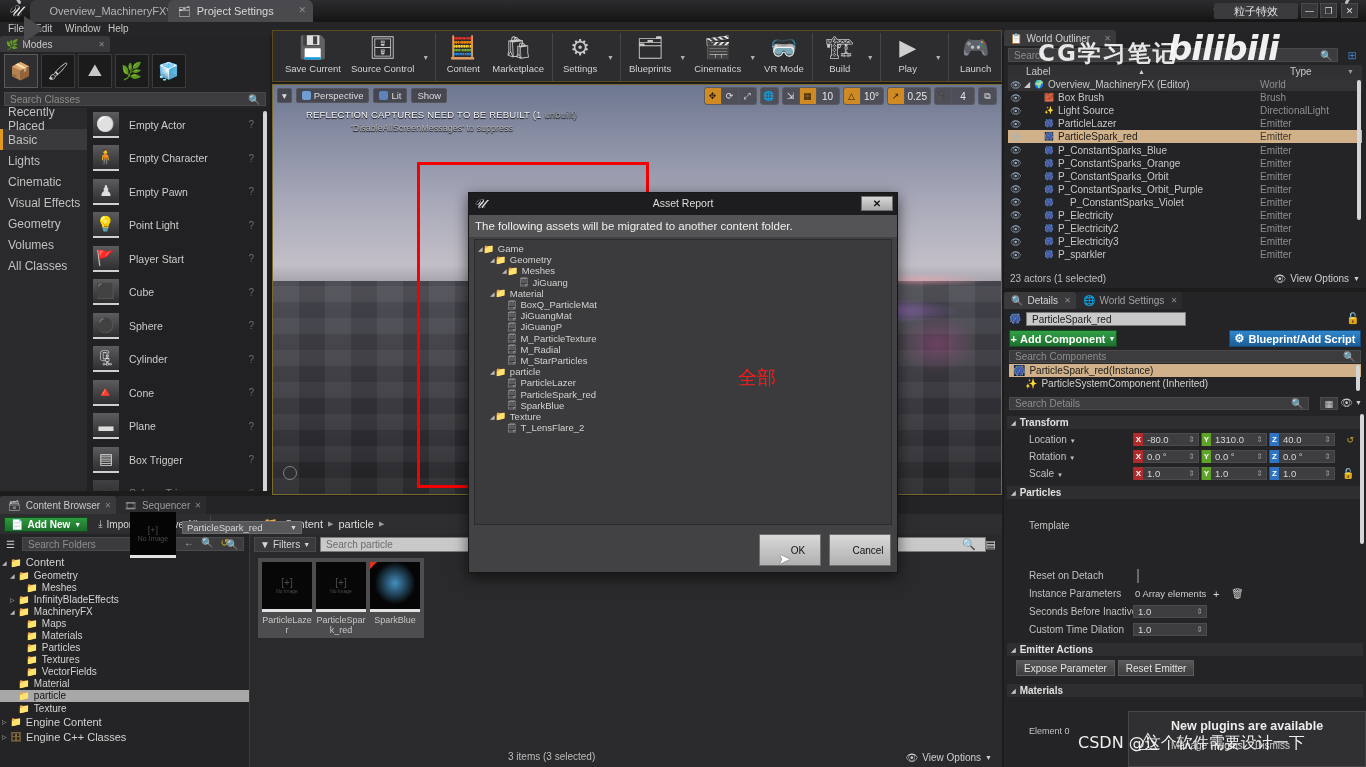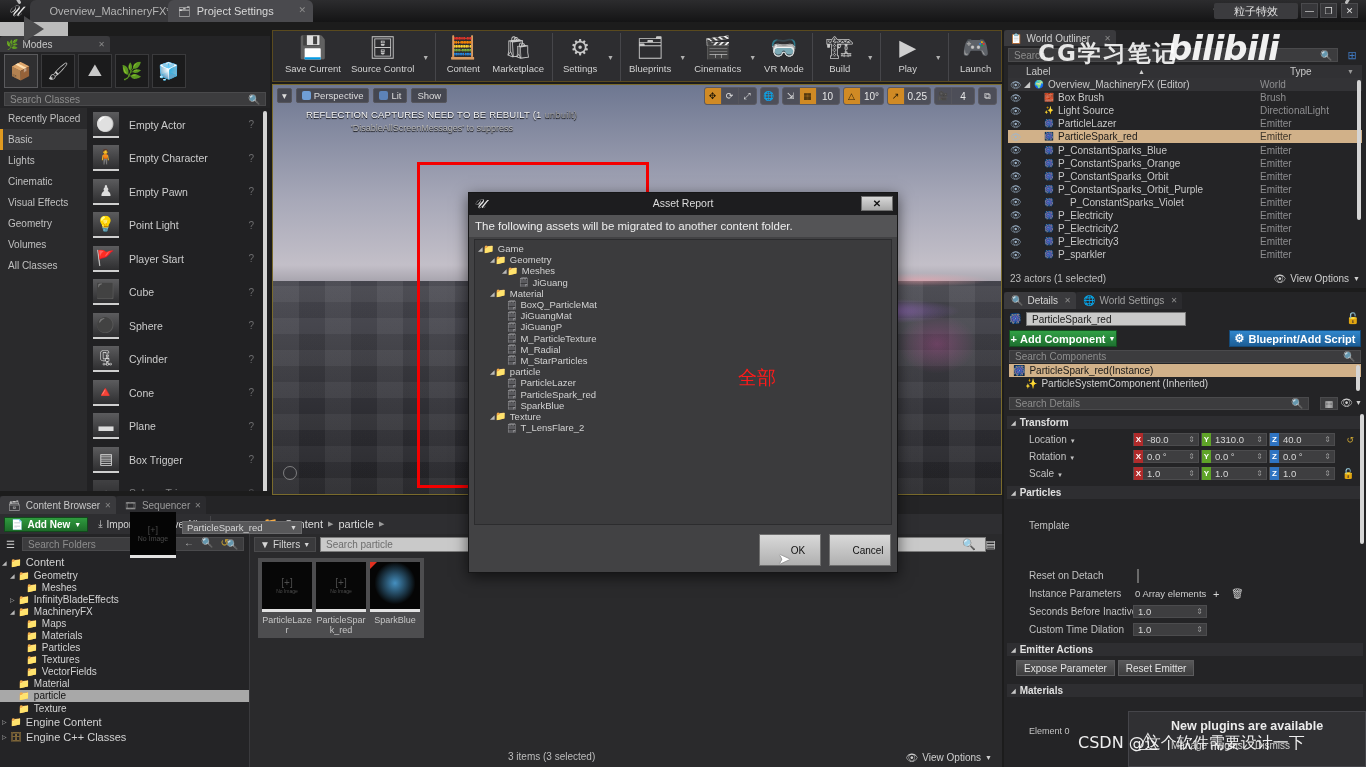--- a/index.html
+++ b/index.html
@@ -43,21 +43,21 @@
   #modes-tab .tx{ position:absolute; right:5px; color:#888; font-size:8px;}
   #modes-tools{ position:absolute; left:4px; top:18px; display:flex; gap:3px; }
   .mtool{ width:34px; height:34px; background:#1b1b1c; border:1px solid #3a3a3c;
           display:flex; align-items:center; justify-content:center; font-size:17px; }
   .mtool.sel{ background:#2f2f31; border-color:#5a5a5d; }
   #class-search{ position:absolute; left:4px; top:56px; width:262px; height:14px;
                  background:#3c3c3e; border:1px solid #4a4a4c; display:flex;
                  align-items:center; padding-left:5px; font-size:10px; color:#8d8d8d;}
   #class-search .mag{ position:absolute; right:4px; top:1px; font-size:10px; color:#cfcfcf;}
   #cat-list{ position:absolute; left:0; top:72px; width:87px; bottom:0; background:#2a2a2c; }
-  .cat{ height:21px; display:flex; align-items:center; padding-left:8px; font-size:10px; color:#c0c0c0;text-align:center;}
+  .cat{ height:21px; display:flex; align-items:center; padding-left:8px; font-size:12px; color:#c0c0c0;}
   .cat.sel{ background:#3a3a3c; border-left:3px solid #e09a20; padding-left:5px; }
   #cls-list{ position:absolute; left:87px; top:72px; right:0; bottom:0;
              background:#212123; overflow:hidden; }
   .cls{ height:33.5px; display:flex; align-items:center; padding-left:6px; }
   .cls .thumb{ width:26px; height:26px; background:linear-gradient(#5c5c5e,#2e2e30);
                border-bottom:2px solid #cfcfcf; display:flex; align-items:center;
                justify-content:center; font-size:15px; color:#ddd;}
   .cls .nm{ margin-left:10px; font-size:10.5px; color:#cccccc; }
   .cls .q{ position:absolute; right:16px; font-size:10px; color:#6c6c6e; }
   .clsrow{ position:relative; }
@@ -347,20 +347,26 @@
     <span class="nowrap">Project Settings</span>
     <span class="tabx">✕</span>
   </div>
   <div id="win-title-icon">🎓</div>
   <div id="win-title">粒子特效</div>
   <div class="wbtn" id="w-min">—</div>
   <div class="wbtn" id="w-max">❐</div>
   <div class="wbtn" id="w-close">✕</div>
 </div>
 
+<div id="menubar">
+  <span class="mi" style="left:8px">File</span>
+  <span class="mi" style="left:35px">Edit</span>
+  <span class="mi" style="left:65px">Window</span>
+  <span class="mi" style="left:108px">Help</span>
+</div>
 
 <div id="modes">
   <div id="modes-tab">
     <span style="margin-right:4px;">🌿</span>
     <span>Modes</span>
     <span class="tx">✕</span>
   </div>
   <div id="modes-tools">
     <div class="mtool sel">📦</div>
     <div class="mtool">🖌</div>

